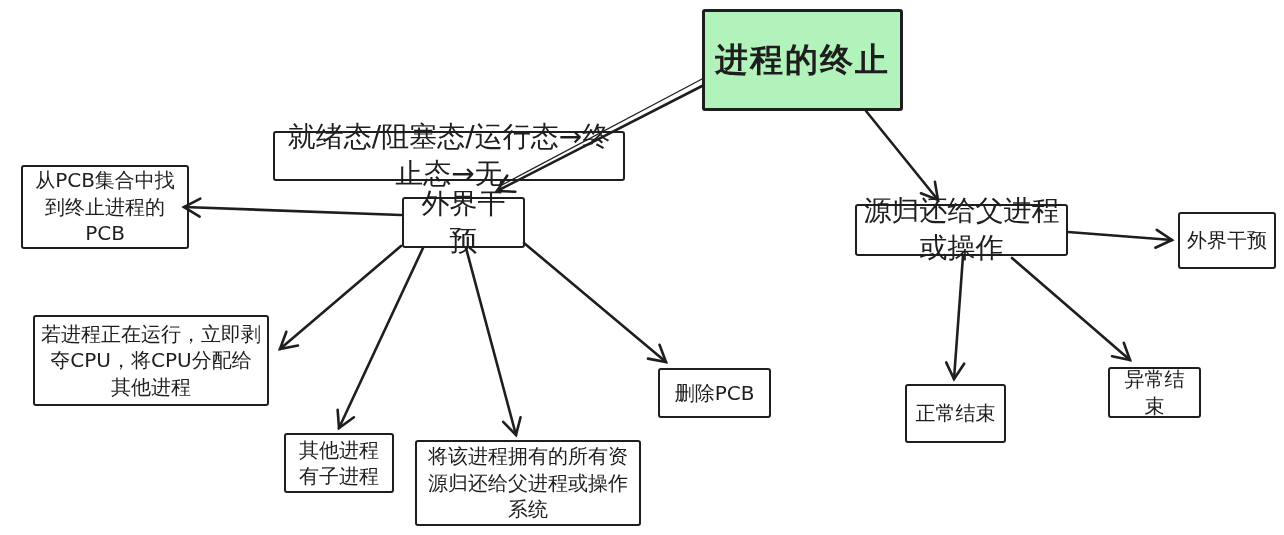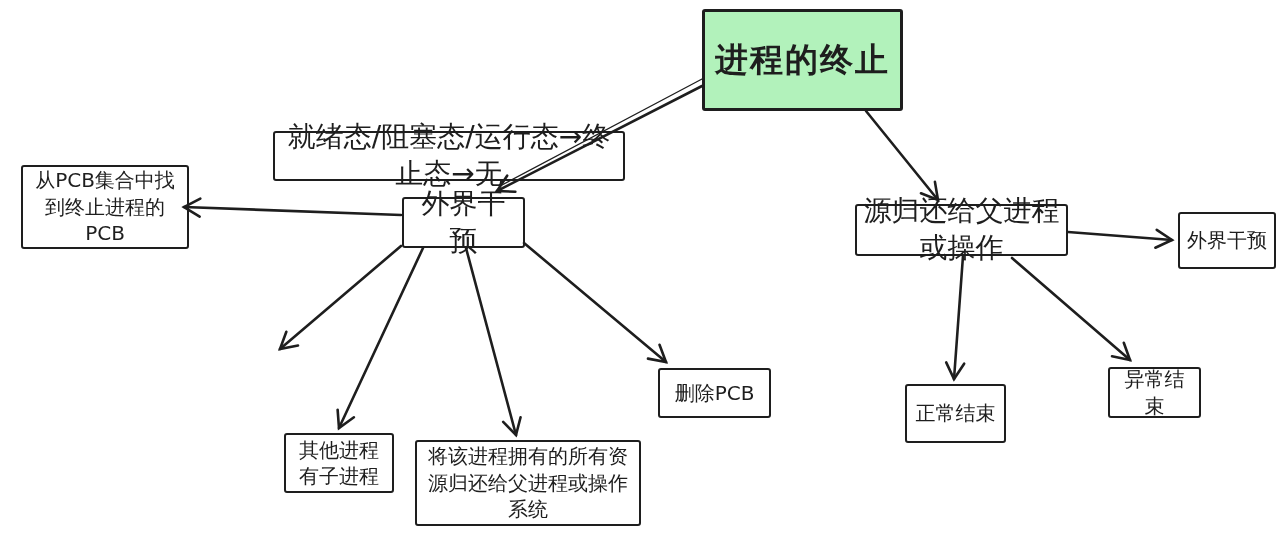--- a/index.html
+++ b/index.html
@@ -52,20 +52,23 @@
   <div class="node title" style="left:702px;top:9px;width:201px;height:102px">进程的终止</div>
 
   <div class="node mid" style="left:273px;top:131px;width:352px;height:50px">就绪态/阻塞态/运行态→终止态→无</div>
 
   <div class="node" style="left:21px;top:165px;width:168px;height:84px">从PCB集合中找
 到终止进程的
 PCB</div>
 
   <div class="node mid" style="left:402px;top:197px;width:123px;height:51px">外界干预</div>
 
+  <div class="node" style="left:33px;top:315px;width:236px;height:91px">若进程正在运行，立即剥
+夺CPU，将CPU分配给
+其他进程</div>
 
   <div class="node" style="left:284px;top:433px;width:110px;height:60px">其他进程
 有子进程</div>
 
   <div class="node" style="left:415px;top:440px;width:226px;height:86px">将该进程拥有的所有资
 源归还给父进程或操作
 系统</div>
 
   <div class="node" style="left:658px;top:368px;width:113px;height:50px">删除PCB</div>
 

